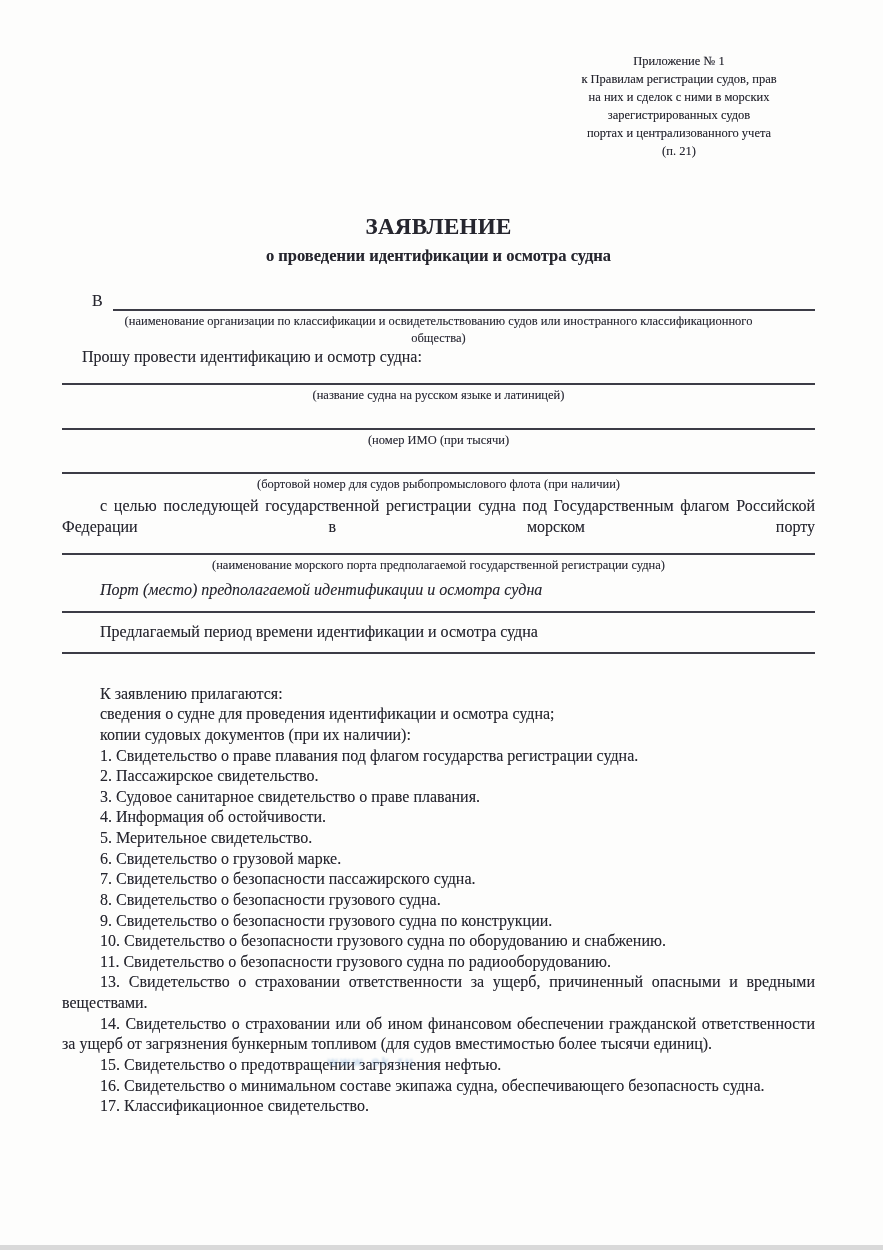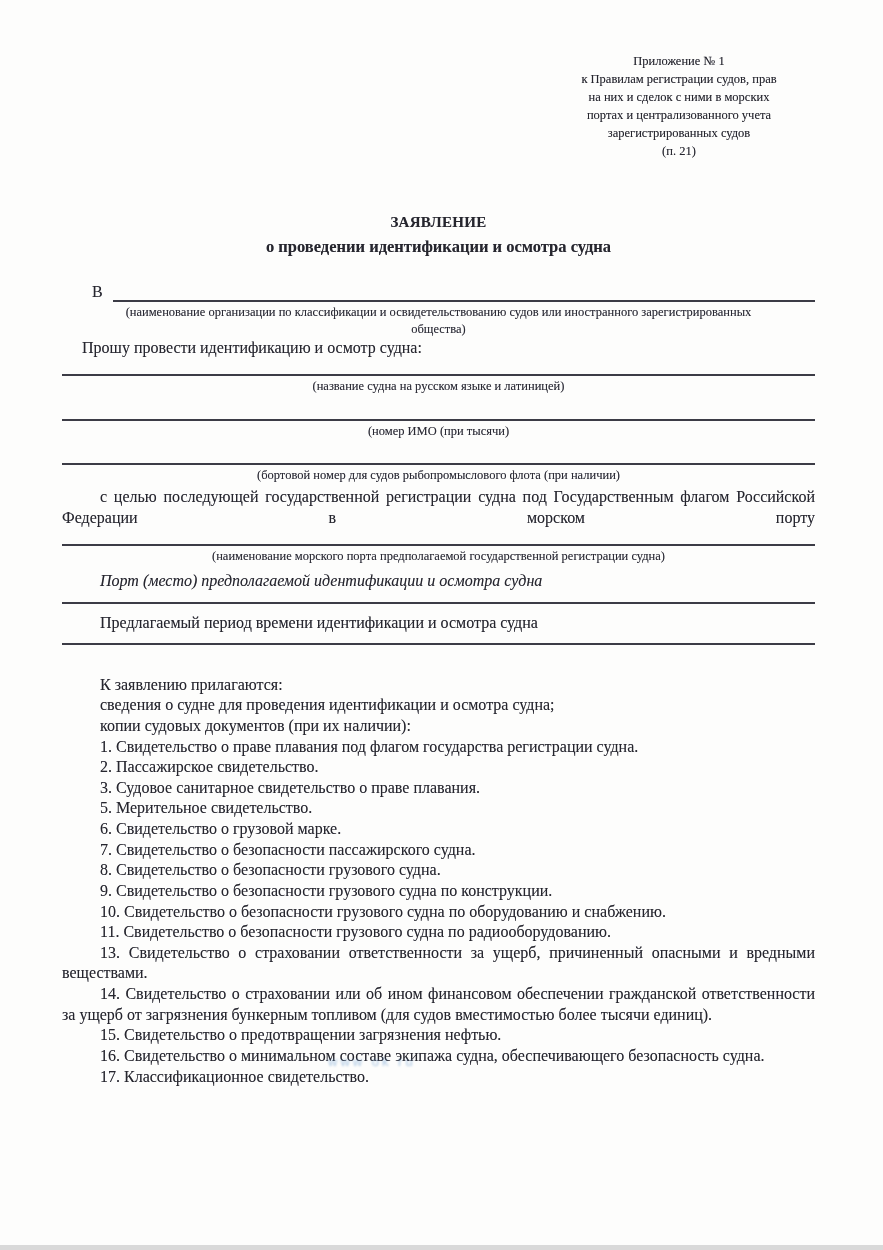--- a/index.html
+++ b/index.html
@@ -14,21 +14,21 @@
     box-sizing:border-box;
     padding:52px 68px 0 62px;
     text-shadow:0 0 0.5px rgba(25,25,50,.35);
   }
   .appendix{
     width:272px;margin-left:auto;
     text-align:center;
     font-size:12.5px;line-height:1.44;
   }
   .title-block{margin-top:54px;text-align:center;}
-  .title{font-size:15px;font-weight:bold;letter-spacing:.3px;}
+  .title{font-size:23px;font-weight:bold;letter-spacing:.3px;}
   .subtitle{font-size:16.5px;font-weight:bold;margin-top:6px;}
   .addressee{display:flex;align-items:flex-end;margin-top:24px;}
   .addressee .prefix{font-size:16px;padding-left:30px;}
   .rule{border-bottom:2px solid #3c3c46;}
   .addressee .rule{flex:1;margin-left:10px;height:18px;}
   .caption{
     text-align:center;font-size:12.5px;line-height:1.32;
     margin:2px auto 0 auto;max-width:660px;color:#2b2b35;
   }
   .body-line{font-size:16px;line-height:1.32;}
@@ -62,35 +62,35 @@
 </style>
 </head>
 <body>
 
 <div class="page">
 
   <div class="appendix">
     <div>Приложение № 1</div>
     <div>к Правилам регистрации судов, прав</div>
     <div>на них и сделок с ними в морских</div>
+    <div>зарегистрированных судов</div>
     <div>портах и централизованного учета</div>
-    <div>зарегистрированных судов</div>
     <div>(п. 21)</div>
   </div>
 
   <div class="title-block">
     <div class="title">ЗАЯВЛЕНИЕ</div>
     <div class="subtitle">о проведении идентификации и осмотра судна</div>
   </div>
 
   <div class="addressee">
     <span class="prefix body-line">В</span>
     <span class="rule"></span>
   </div>
-  <div class="caption">(наименование организации по классификации и освидетельствованию судов или иностранного зарегистрированных общества)</div>
+  <div class="caption">(наименование организации по классификации и освидетельствованию судов или иностранного классификационного общества)</div>
 
   <div class="body-line indent20">Прошу провести идентификацию и осмотр судна:</div>
 
   <div class="rule fline fl-vessel"></div>
   <div class="caption">(название судна на русском языке и латиницей)</div>
 
   <div class="rule fline fl-imo"></div>
   <div class="caption">(номер ИМО (при тысячи)</div>
 
   <div class="rule fline fl-board"></div>
@@ -108,20 +108,21 @@
   <div class="rule fline fl-short"></div>
 
   <div class="attachments">
     <div class="attach-line indent38">К заявлению прилагаются:</div>
     <div class="attach-line indent38">сведения о судне для проведения идентификации и осмотра судна;</div>
     <div class="attach-line indent38">копии судовых документов (при их наличии):</div>
 
     <div class="attach-line indent38">1. Свидетельство о праве плавания под флагом государства регистрации судна.</div>
     <div class="attach-line indent38">2. Пассажирское свидетельство.</div>
     <div class="attach-line indent38">3. Судовое санитарное свидетельство о праве плавания.</div>
+    <div class="attach-line indent38">4. Информация об остойчивости.</div>
     <div class="attach-line indent38">5. Мерительное свидетельство.</div>
     <div class="attach-line indent38">6. Свидетельство о грузовой марке.</div>
     <div class="attach-line indent38">7. Свидетельство о безопасности пассажирского судна.</div>
     <div class="attach-line indent38">8. Свидетельство о безопасности грузового судна.</div>
     <div class="attach-line indent38">9. Свидетельство о безопасности грузового судна по конструкции.</div>
     <div class="attach-line indent38">10. Свидетельство о безопасности грузового судна по оборудованию и снабжению.</div>
     <div class="attach-line indent38">11. Свидетельство о безопасности грузового судна по радиооборудованию.</div>
     <div class="attach-line indent38">13. Свидетельство о страховании ответственности за ущерб, причиненный опасными и вредными веществами.</div>
     <div class="attach-line indent38">14. Свидетельство о страховании или об ином финансовом обеспечении гражданской ответственности за ущерб от загрязнения бункерным топливом (для судов вместимостью более тысячи единиц).</div>
     <div class="attach-line indent38">15. Свидетельство о предотвращении загрязнения нефтью.</div>

